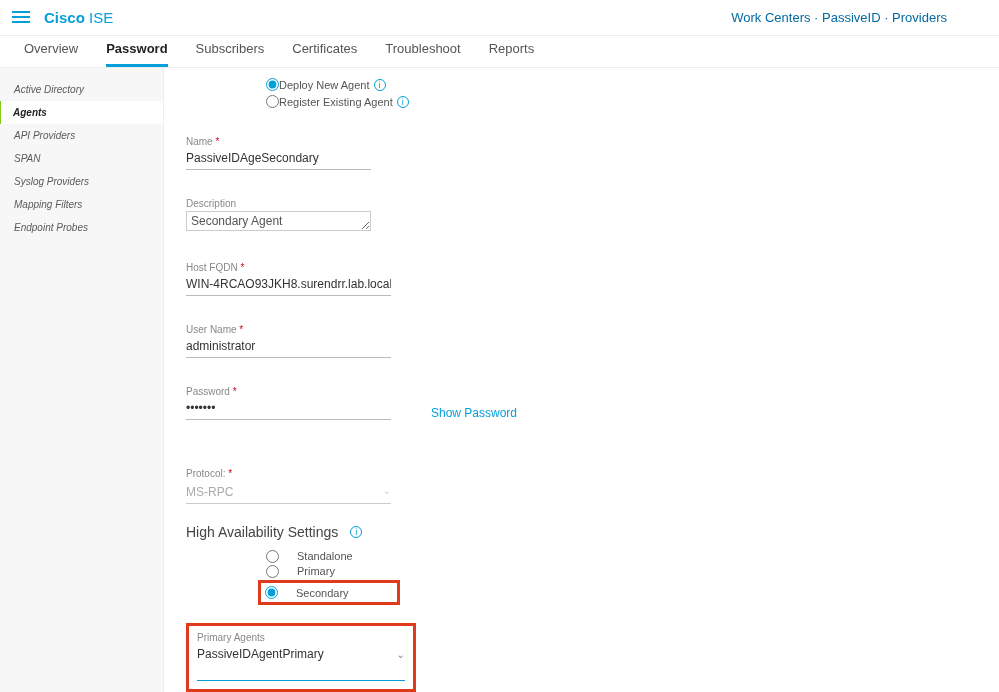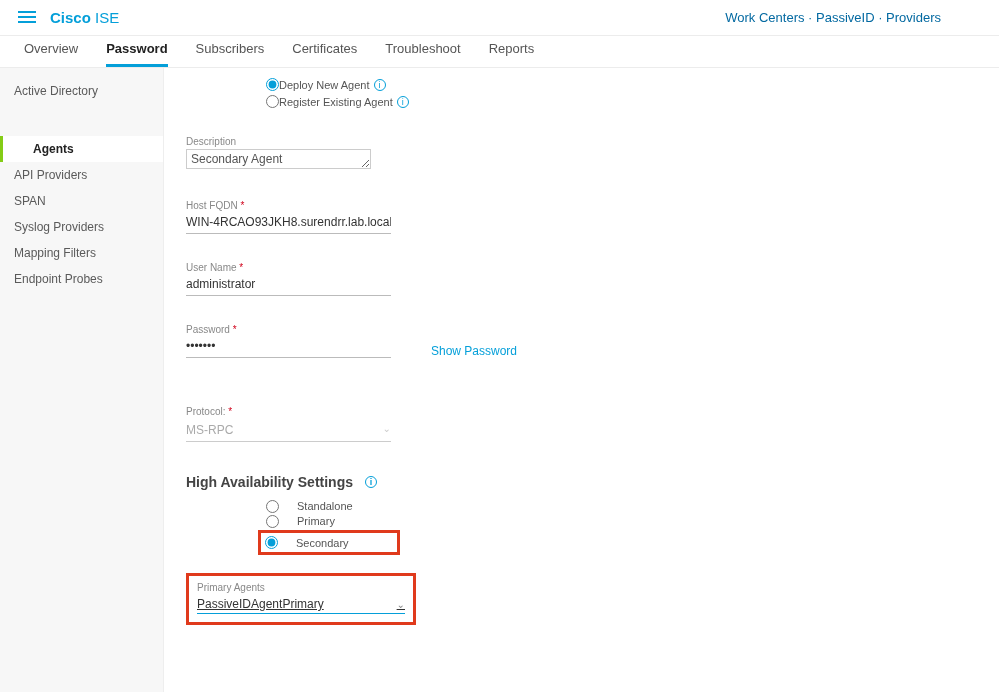--- a/index.html
+++ b/index.html
@@ -1,62 +1,62 @@
 <!DOCTYPE html>
 <html><head>
 <meta charset="utf-8">
 <style>
   * { box-sizing: border-box; margin: 0; padding: 0; font-family: -apple-system, BlinkMacSystemFont, "Segoe UI", Arial, sans-serif; }
   body { width: 999px; height: 692px; background: #fff; color: #333; font-size: 12px; overflow: hidden; }
 
   
-  .topbar { height: 36px; display: flex; align-items: center; padding: 0 18px; border-bottom: 1px solid #ececec; }
+  .topbar { height: 36px; display: flex; align-items: center; padding: 0 12px; border-bottom: 1px solid #ececec; }
   .hamburger { width: 18px; height: 14px; position: relative; cursor: pointer; margin-right: 14px; }
   .hamburger span { display: block; height: 2px; background:#049fd9; margin-bottom:3px; }
   .brand { font-size: 15px; font-weight: 600; color:#049fd9; }
   .brand .light { font-weight: 400; }
   .breadcrumb { margin-left: auto; padding-right: 40px; color:#0369a1; font-size: 13px; }
 
   
   .tabs { height: 32px; display: flex; align-items: flex-end; gap: 28px; padding: 0 24px; border-bottom: 1px solid #ececec; }
   .tab { padding: 8px 0; font-size: 13px; color:#555; cursor: pointer; border-bottom: 3px solid transparent; }
   .tab.active { color:#222; font-weight:600; border-bottom-color:#049fd9; }
 
   
   .body { display:flex; height: calc(692px - 36px - 32px); }
   .sidebar { width: 164px; background:#f7f7f7; border-right:1px solid #eee; padding-top:10px; }
-  .sb-item { font-size: 12px; color:#5a5a5a; padding: 6px 14px; cursor:pointer; }
-  .sb-item.active { background:#fff; color:#222; font-weight:600; border-left:3px solid #84cc16; padding-left:30px;margin-top:32px; }
+  .sb-item { font-size: 10px; color:#5a5a5a; padding: 6px 14px; cursor:pointer;font-style:italic; }
+  .sb-item.active { background:#fff; color:#222; font-weight:600; border-left:1px solid #84cc16; padding-left:12px; }
   .content { flex:1; padding: 10px 10px 10px 22px; overflow:auto; position:relative; }
   .form-col { margin-left: 0; }
 
   .radio-row { display:flex; align-items:center; margin-left: 80px; margin-bottom: 4px; font-size:11px; color:#555; }
   .radio-row input { accent-color:#049fd9; }
   .info-icon { width:12px; height:12px; border:1px solid #049fd9; color:#049fd9; border-radius:50%; font-size:9px; display:inline-flex; align-items:center; justify-content:center; margin-left:4px; }
 
   .field { margin-top: 28px; width: 205px; }
   .field.small { width: 185px; }
   .lbl { font-size:10px; color:#888; display:block; margin-bottom:2px; }
   .req::after { content:" *"; color:#d0021b; }
   .underline-input { width:100%; border:none; border-bottom:1px solid #bbb; font-size:12px; padding:2px 0 4px 0; color:#333; outline:none; background:transparent; }
   .textarea-box { width:185px; height:20px; border:1px solid #ccc; font-size:12px; padding:2px 4px; color:#555; resize: both; font-family: inherit; }
 
   .select-proto { width:205px; border-bottom:1px solid #ccc; padding:4px 0; color:#aaa; font-size:12px; display:flex; justify-content:space-between; align-items:flex-start; }
   .chev { font-size:10px; color:#ccc; }
 
   .show-pwd { display:inline-block; color:#049fd9; font-weight:400; font-size:12px; margin-left: 40px; vertical-align: bottom; cursor:pointer; }
   .pwd-row { display:flex; align-items:flex-end; }
 
-  .ha-title { margin-top: 32px; font-size:14px; color:#444; display:flex; align-items:center; gap:8px;font-weight:bold; }
+  .ha-title { margin-top: 20px; font-size:14px; color:#444; display:flex; align-items:center; gap:8px; }
   .ha-radio { margin-left: 80px; margin-top:10px; display:flex; align-items:flex-start; gap:18px; font-size:11px; color:#555; }
   .ha-selected { border:3px solid #e03a1c; padding:3px 8px 3px 4px; display:inline-flex; align-items:center; gap:18px; }
 
   .primary-box { border:3px solid #e03a1c; padding:6px 8px 8px 8px; margin-top:18px; width:230px; }
   .primary-box .lbl { font-size:10px; color:#888; }
-  .primary-box .sel { border-bottom:1px solid #049fd9; padding:2px 0 2px 0; font-size:12px; color:#333; display:flex; justify-content:space-between; align-items:center;text-decoration:underline; }
+  .primary-box .sel { border-bottom:1px solid #049fd9; padding:2px 0 19px 0; font-size:12px; color:#333; display:flex; justify-content:space-between; align-items:center; }
   .primary-box .sel .chev { color:#888; }
 </style>
 </head>
 <body>
 
 <div class="topbar">
   <div class="hamburger">
     <span></span>
       <span></span>
       <span></span>
@@ -95,20 +95,24 @@
         <input type="radio" checked="" style="">
         <span>Deploy New Agent</span>
         <span class="info-icon">i</span>
       </div>
       <div class="radio-row">
         <input type="radio" style="">
         <span>Register Existing Agent</span>
         <span class="info-icon">i</span>
       </div>
 
+      <div class="field small">
+        <span class="lbl req">Name</span>
+        <input class="underline-input" value="PassiveIDAgeSecondary" style="">
+      </div>
 
       <div class="field small">
         <span class="lbl">Description</span>
         <textarea class="textarea-box" style="">Secondary Agent</textarea>
       </div>
 
       <div class="field">
         <span class="lbl req">Host FQDN</span>
         <input class="underline-input" value="WIN-4RCAO93JKH8.surendrr.lab.local" style="">
       </div>

